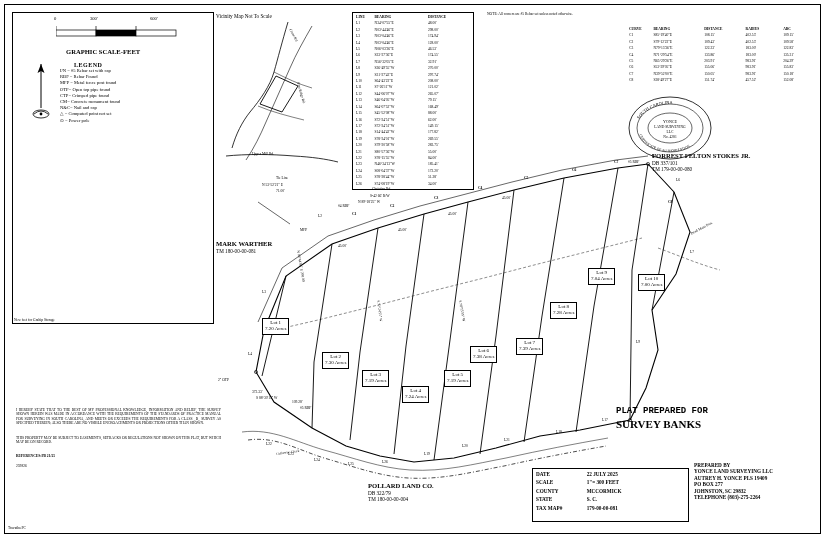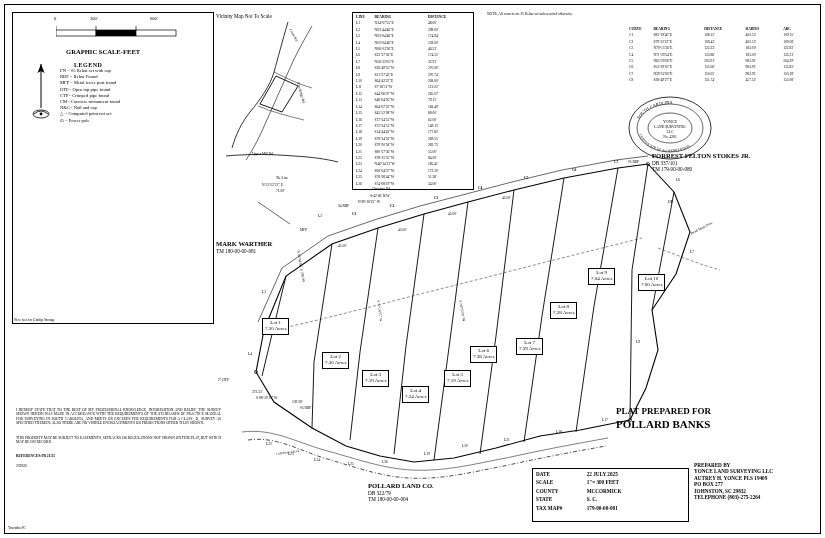--- a/index.html
+++ b/index.html
@@ -3,21 +3,21 @@
 <meta charset="utf-8">
 <style>
   html,body{margin:0;padding:0;}
   body{width:825px;height:538px;background:#ffffff;font-family:"Liberation Serif",serif;color:#000;overflow:hidden;}
   #sheet{position:relative;width:825px;height:538px;background:#fff;}
   .border-outer{position:absolute;left:4px;top:4px;width:815px;height:528px;border:1px solid #000;}
   .abs{position:absolute;}
   .xtiny{font-size:3.6px;line-height:4.4px;}
   .sm{font-size:5.2px;line-height:6.4px;}
   .md{font-size:6.6px;line-height:8px;}
-  .lg{font-size:9px;line-height:11px;}
+  .lg{font-size:9px;line-height:11px;font-family:Liberation Mono, monospace;}
   .xl{font-size:11px;line-height:13px;}
   .b{font-weight:bold;}
   .box{border:1px solid #000;}
   
   #scalebox{left:12px;top:12px;width:200px;height:310px;}
   #scale-title{left:66px;top:48px;}
   .tickl{position:absolute;font-size:4.6px;}
   
   #legend{left:60px;top:62px;}
   #legend .hdr{font-size:6px;font-weight:bold;letter-spacing:.5px;margin-left:14px;}
@@ -476,21 +476,21 @@
     <div class="sm">DB 337/101</div>
     <div class="sm">TM 179-00-00-080</div>
   </div>
   <div class="abs" style="left:368px;top:482px;">
     <div class="md b">POLLARD LAND CO.</div>
     <div class="sm">DB 322/79</div>
     <div class="sm">TM 180-00-00-004</div>
   </div>
 
   <div class="abs lg b" style="left:616px;top:406px;">PLAT PREPARED FOR</div>
-  <div class="abs xl b" style="left:616px;top:418px;">POLLARD BANKS</div>
+  <div class="abs xl b" style="left:616px;top:418px;">SURVEY BANKS</div>
 
   <div class="abs box" style="left:532px;top:468px;width:155px;height:52px;">
     <table class="sm" style="width:100%;border-collapse:collapse;margin-top:1px;">
       <tbody>
           <tr>
             <td class="b" style="width:34%;padding-left:3px;">DATE</td>
             <td class="b">22 JULY 2025</td>
           </tr>
       <tr>
             <td class="b" style="padding-left:3px;">SCALE</td>

